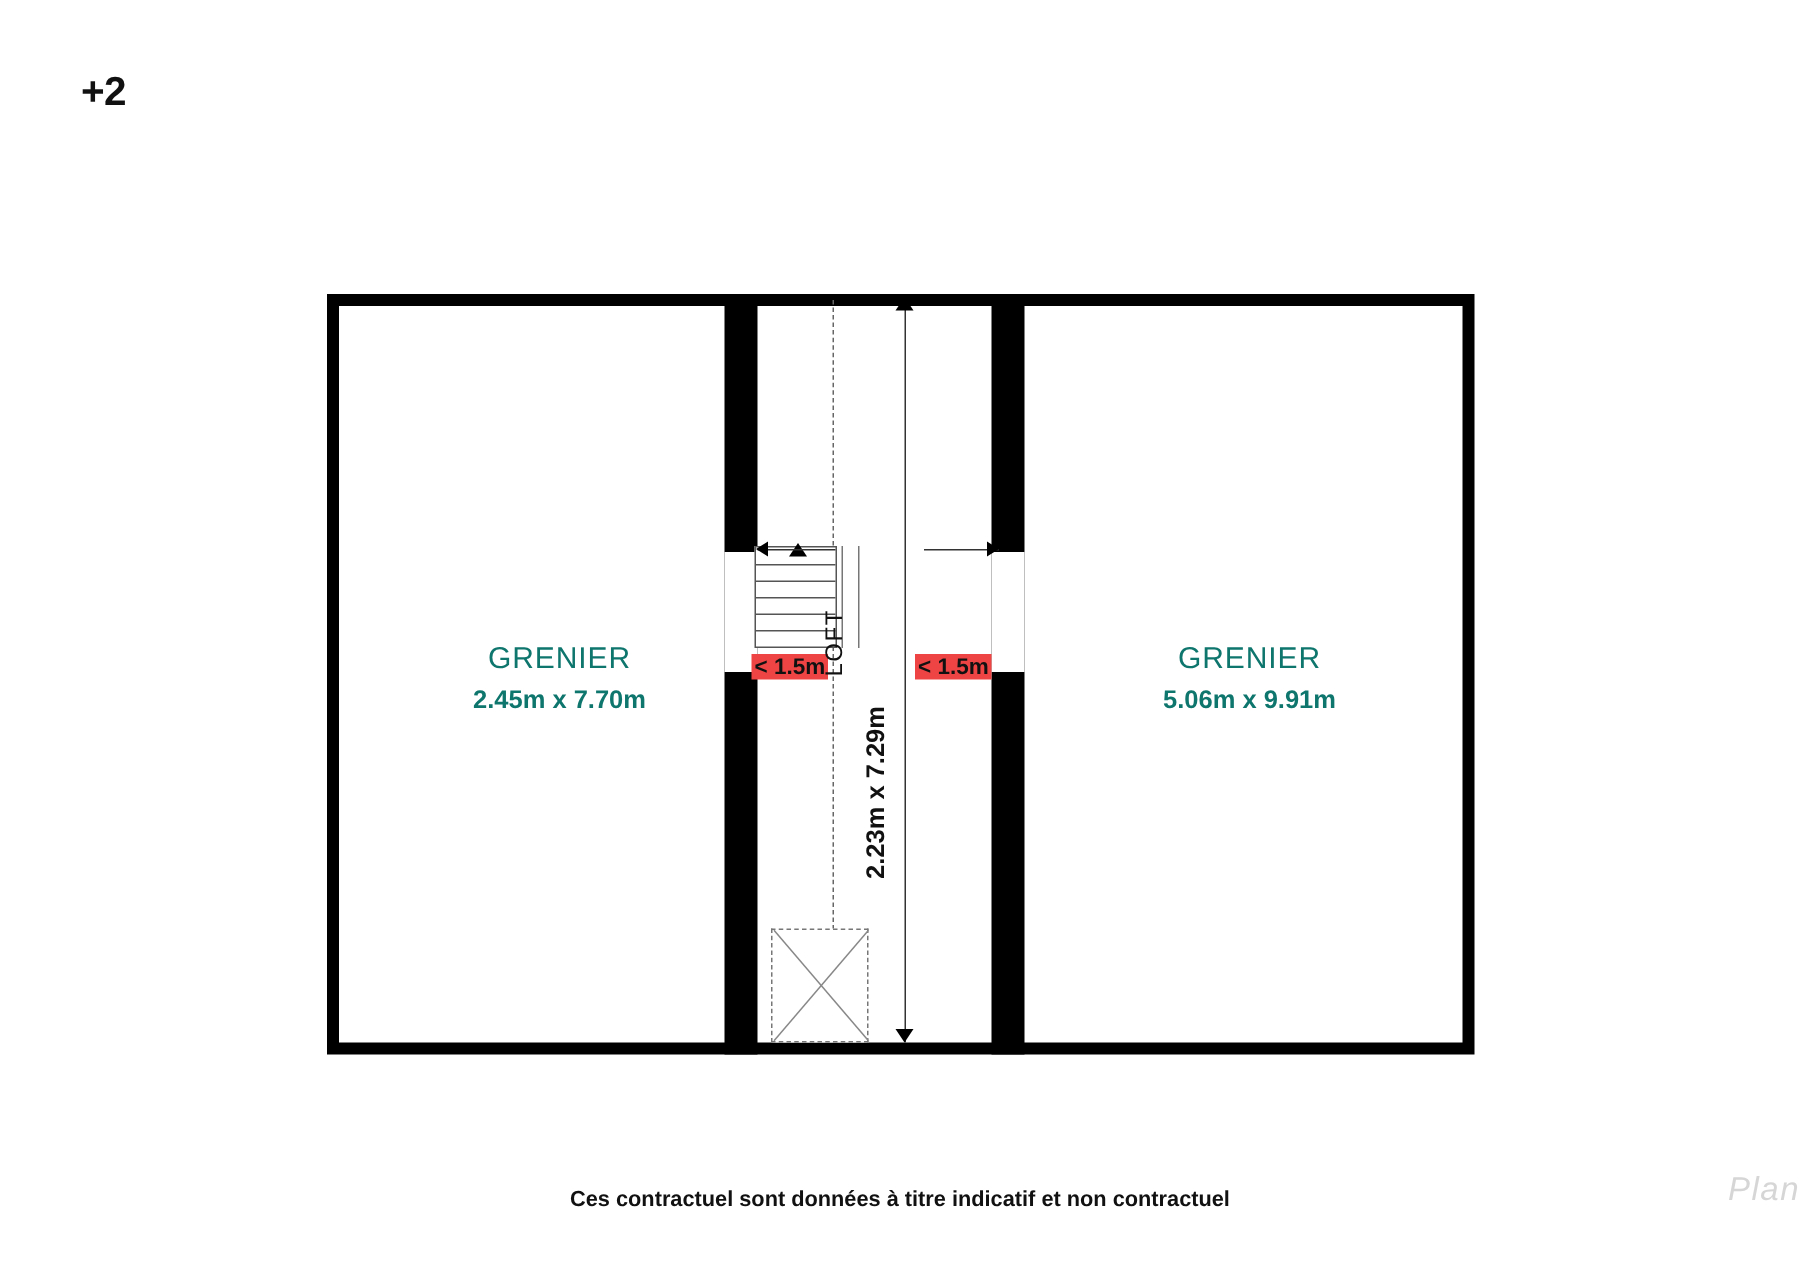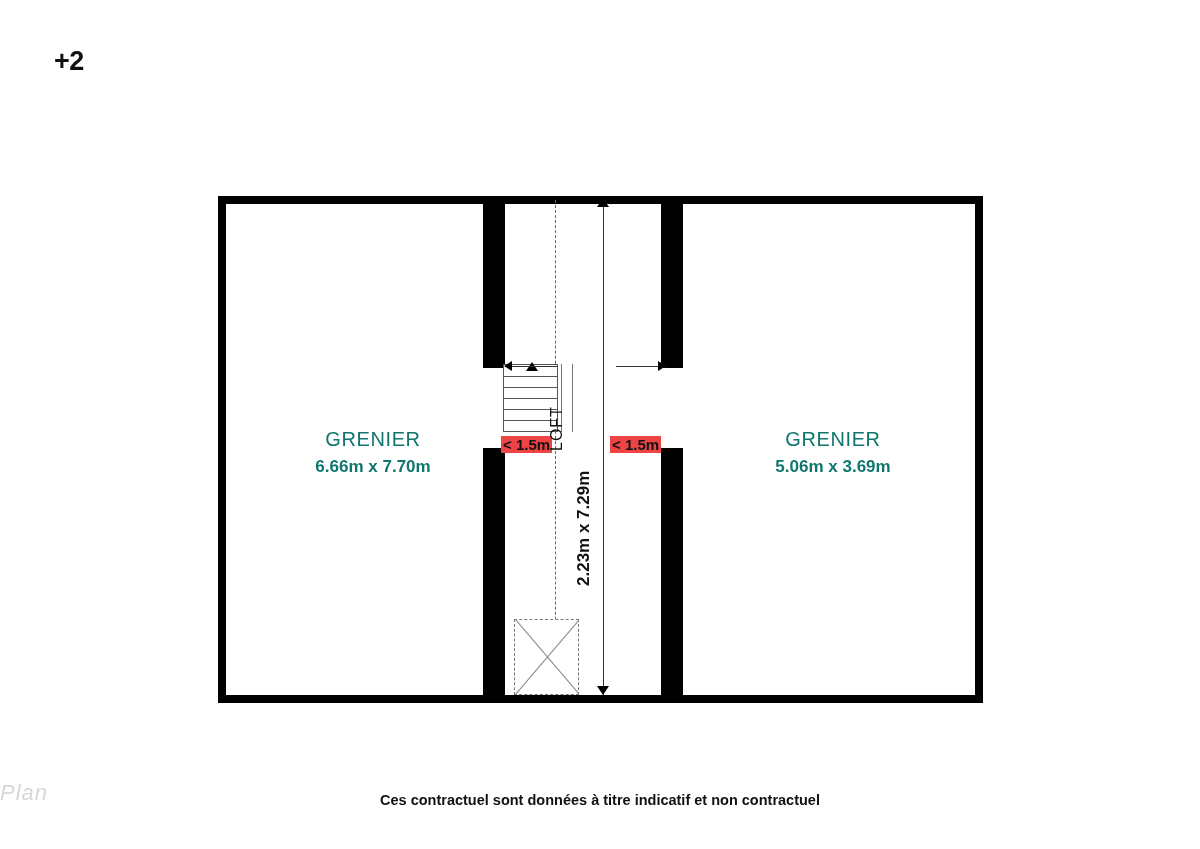--- a/index.html
+++ b/index.html
@@ -274,21 +274,21 @@
     text-align: center;
     font-size: 14.5px;
     font-weight: bold;
     color: #111111;
   }
   .watermark {
     position: absolute;
     left: 0;
     top: 780px;
     width: 1200px;
-    text-align: left;
+    text-align: right;
     font-size: 22px;
     color: rgba(120,120,120,0.30);
     letter-spacing: 1px;
     font-style: italic;
     pointer-events: none;
   }
 </style>
 </head>
 <body>
 
@@ -324,26 +324,26 @@
   <div class="dim-tick tick-left"></div>
   <div class="dim-tick tick-right"></div>
   <div class="arrow-w-left"></div>
   <div class="arrow-e-right"></div>
 
   <div class="dim-text dim-left-text">&lt; 1.5m</div>
   <div class="dim-text dim-right-text">&lt; 1.5m</div>
 
   <div class="room-label room-left">
     <div class="name">GRENIER</div>
-    <div class="dims">6.66m x 7.70m</div>
+    <div class="dims">2.45m x 7.70m</div>
   </div>
 
   <div class="room-label room-right">
     <div class="name">GRENIER</div>
-    <div class="dims">5.06m x 3.69m</div>
+    <div class="dims">5.06m x 9.91m</div>
   </div>
 
   <div class="loft-label">LOFT</div>
   <div class="loft-dims">2.23m x 7.29m</div>
 
 </div>
 
 <div class="watermark">Plan</div>
 <div class="footer">Ces contractuel sont données à titre indicatif et non contractuel</div>
 

